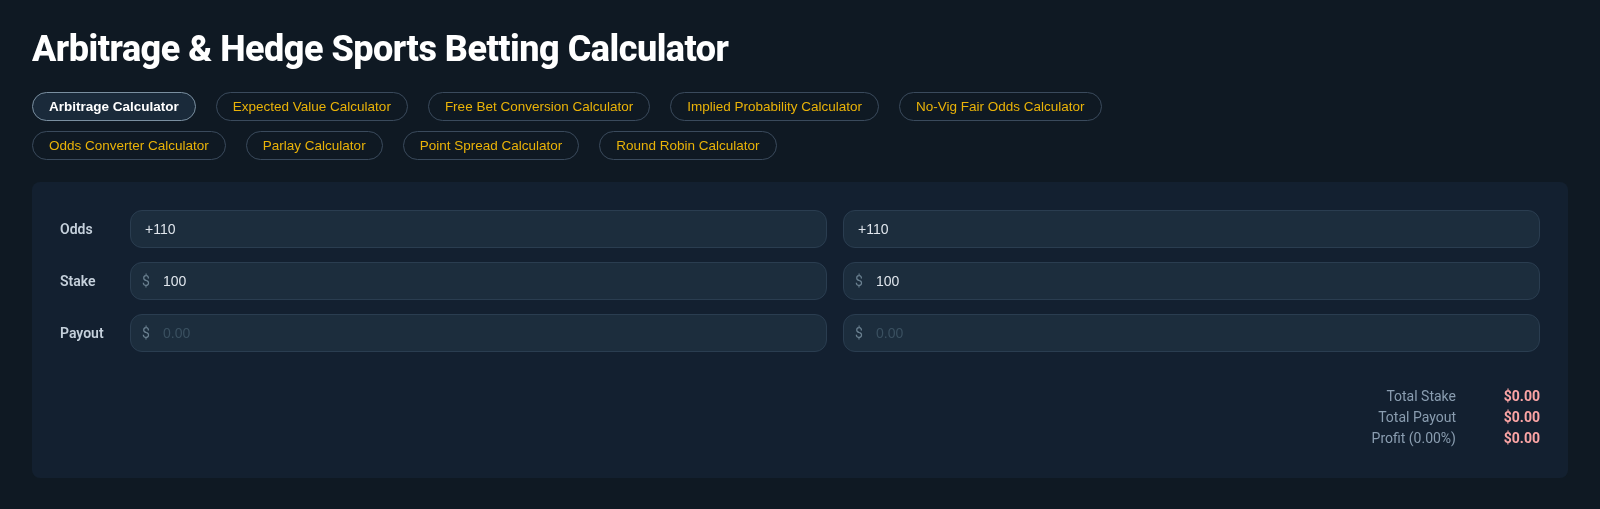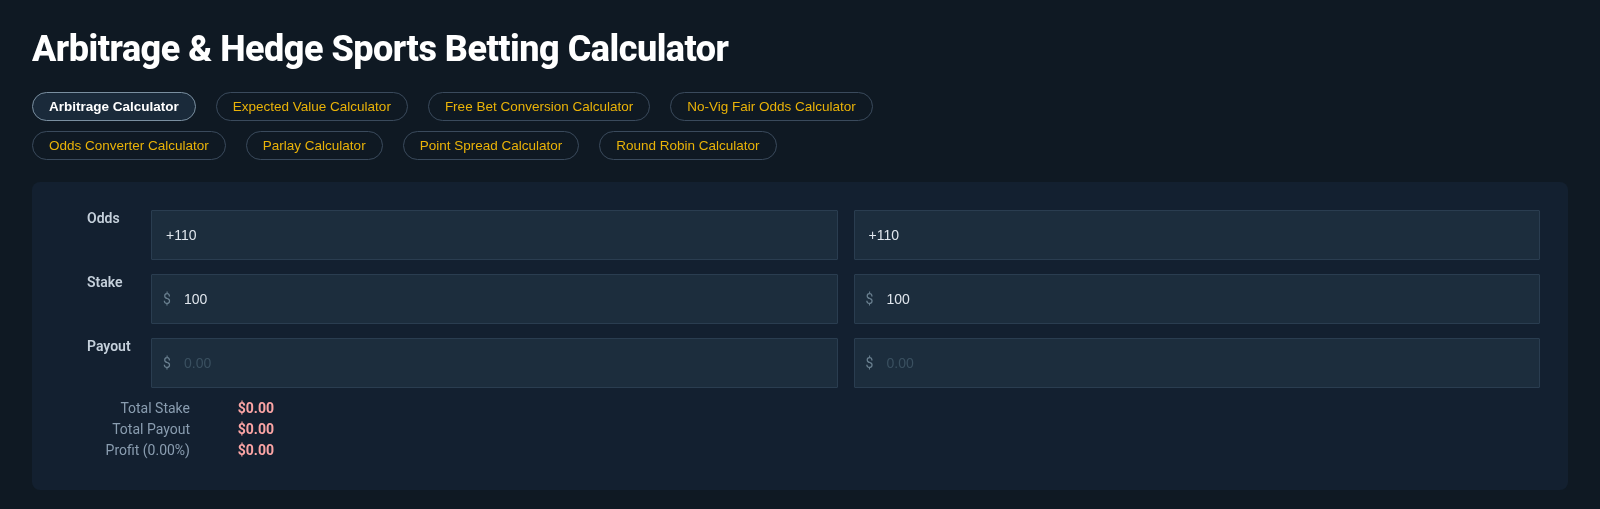--- a/index.html
+++ b/index.html
@@ -70,24 +70,24 @@
     .inputs-pair {
       display: grid;
       grid-template-columns: 1fr 1fr;
       gap: 16px;
       flex: 1;
     }
 
     .text-input {
       background: #1c2d3d;
       border: 1.5px solid #2a3d50;
-      border-radius: 1px;
+      border-radius: 12px;
       color: #e0e6ed;
       font-size: 14px;
-      padding: 16px 14px;
+      padding: 10px 14px;
       outline: none;
       width: 100%;
       transition: border-color 0.15s;
     }
 
     .text-input::placeholder {
       color: #3a5060;
     }
 
     .input-with-icon {
@@ -110,36 +110,37 @@
     }
 
     .all-rows {
       display: flex;
       flex-direction: column;
       gap: 14px;
     }
 
     .labeled-row {
       display: flex;
-      gap: 0;
-      margin-left: 27px;
+      align-items: center;
+      gap: 6px;
     }
 
     .labeled-row .row-label {
       width: 64px;
     }
 
     .labeled-row .inputs-pair {
       flex: 1;
     }
 
     .summary-section {
       display: flex;
       flex-direction: column;
-      margin-top: 12px;
+      align-items: flex-end;
+      margin-top: 36px;
       gap: 5px;
     }
 
     .summary-row {
       display: flex;
       gap: 24px;
       font-size: 14px;
     }
 
     .summary-label {
@@ -158,20 +159,21 @@
   </style>
 </head>
 <body>
 
 <h1 class="page-title">Arbitrage &amp; Hedge Sports Betting Calculator</h1>
 
 <div class="nav-row">
   <button class="nav-btn active">Arbitrage Calculator</button>
   <button class="nav-btn">Expected Value Calculator</button>
   <button class="nav-btn">Free Bet Conversion Calculator</button>
+  <button class="nav-btn">Implied Probability Calculator</button>
   <button class="nav-btn">No-Vig Fair Odds Calculator</button>
 </div>
 
 <div class="nav-row">
   <button class="nav-btn">Odds Converter Calculator</button>
   <button class="nav-btn">Parlay Calculator</button>
   <button class="nav-btn">Point Spread Calculator</button>
   <button class="nav-btn">Round Robin Calculator</button>
 </div>
 

